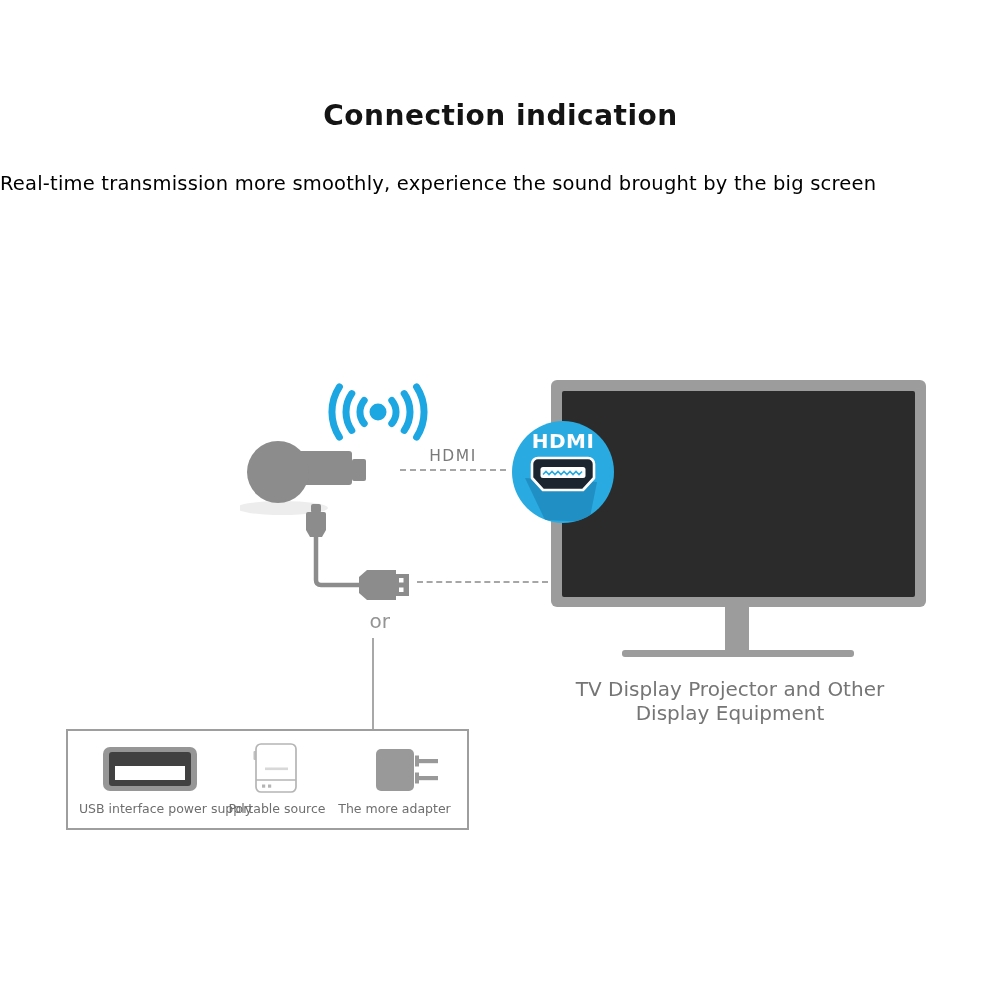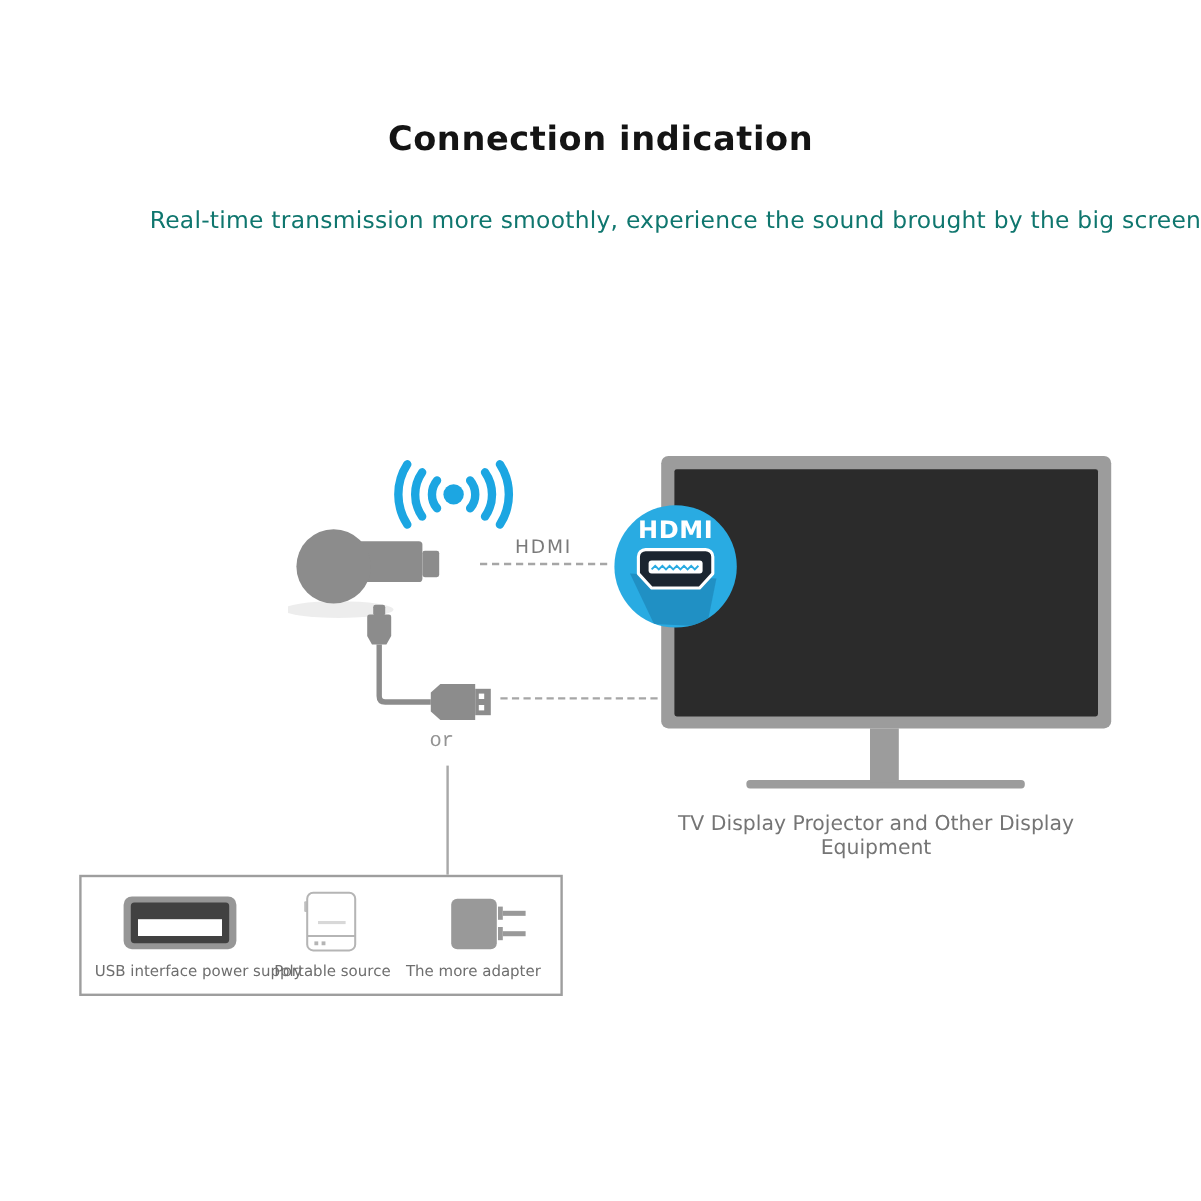--- a/index.html
+++ b/index.html
@@ -6,42 +6,42 @@
   #canvas{
     position:relative;width:1001px;height:1001px;background:#ffffff;overflow:hidden;
     font-family:"DejaVu Sans","Liberation Sans",sans-serif;
   }
   .abs{position:absolute;}
   #title{
     left:0;top:99px;width:1001px;text-align:center;
     font-size:28px;font-weight:bold;color:#141414;letter-spacing:.5px;
   }
   #subtitle{
-    left:0;top:172px;width:1001px;text-align:right;
-    font-size:19.5px;color:#0f766e;letter-spacing:.2px;
+    left:0;top:172px;width:1001px;text-align:left;
+    font-size:19.5px;color:#000000;letter-spacing:.2px;
   }
   .callout-label{font-size:15.5px;color:#7a7a7a;}
   .dashed{border-top:2px dashed #a6a6a6;height:0;}
   
   #tv-frame{left:551px;top:380px;width:375px;height:227px;background:#9c9c9c;border-radius:6px;z-index:2;}
   #tv-screen{position:absolute;left:11px;top:11px;right:11px;bottom:10px;background:#2b2b2b;border-radius:2px;}
   #tv-stand-post{left:725px;top:607px;width:24px;height:45px;background:#9c9c9c;z-index:1;}
   #tv-stand-base{left:622px;top:650px;width:232px;height:7px;background:#9c9c9c;border-radius:3px;}
-  #tv-caption{left:540px;top:677px;width:380px;text-align:center;font-size:17px;color:#757575;}
+  #tv-caption{left:540px;top:677px;width:380px;text-align:center;font-size:20px;color:#757575;}
   
   #hdmi-badge{left:511px;top:420px;width:104px;height:104px;z-index:3;}
   #hdmi-badge-text{left:511px;top:429px;width:104px;text-align:center;z-index:4;
     color:#ffffff;font-size:20px;font-weight:bold;letter-spacing:.5px;}
   #hdmi-label{left:400px;top:447px;width:106px;text-align:center;letter-spacing:1.5px;}
   #hdmi-dash{left:400px;top:469px;width:106px;}
   
   #usb-label{left:388px;top:554px;width:162px;text-align:right;}
   #usb-dash{left:417px;top:581px;width:131px;}
   
-  #or-label{left:358px;top:609px;width:32px;text-align:left;font-size:17px;color:#949494;font-family:Liberation Mono, monospace;}
+  #or-label{left:358px;top:609px;width:32px;text-align:right;font-size:20px;color:#949494;}
   #or-line{left:372px;top:638px;width:2px;height:91px;background:#a8a8a8;}
   
   #power-box{left:66px;top:729px;width:399px;height:97px;border:2px solid #9e9e9e;background:#fff;}
   .power-label{top:801px;font-size:12.5px;color:#6e6e6e;text-align:center;}
   #power-label-1{left:66px;width:175px;margin-left:12px;}
   #power-label-2{left:227px;width:100px;}
   #power-label-3{left:332px;width:125px;}
   svg{display:block;}
 </style>
 </head>

